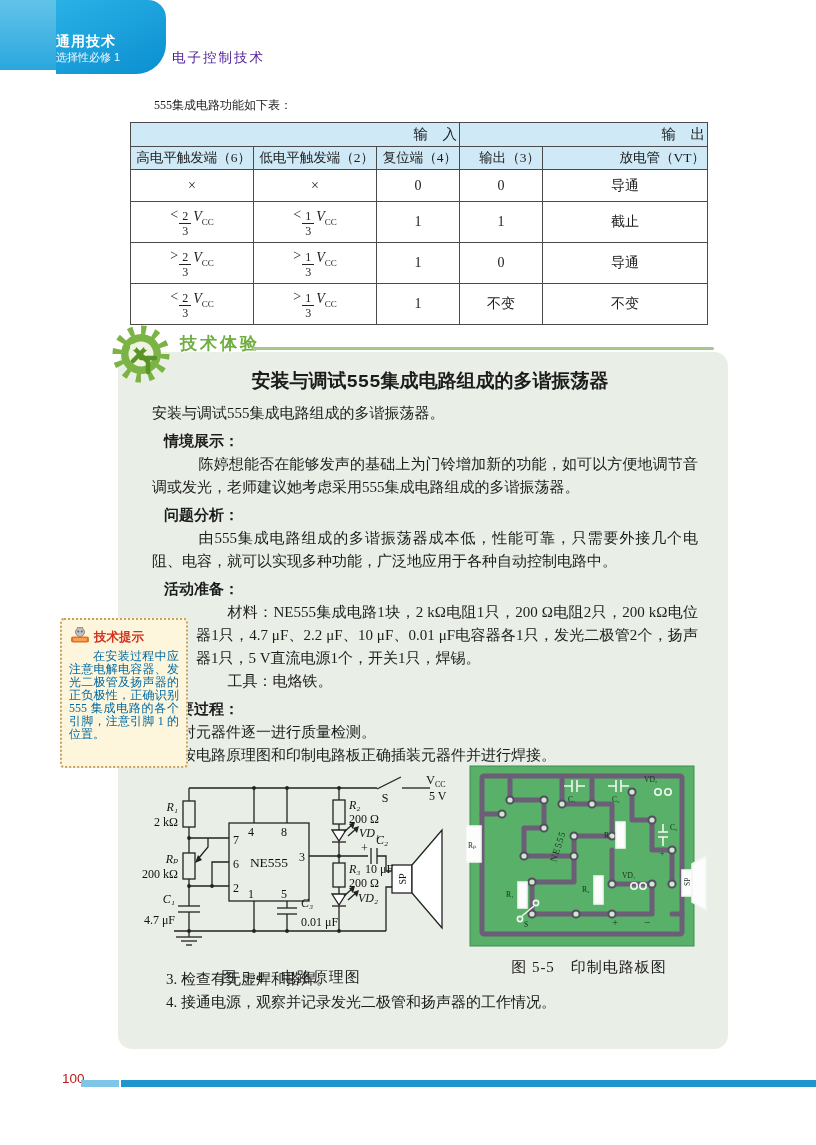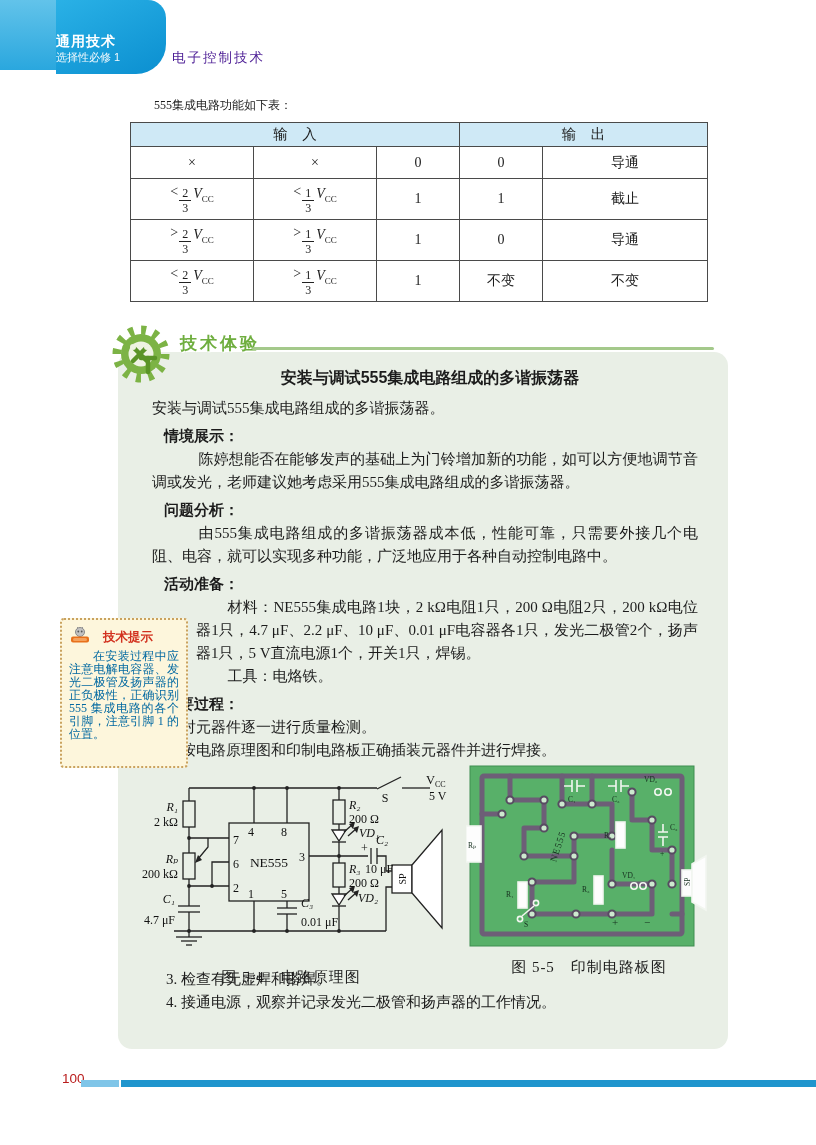--- a/index.html
+++ b/index.html
@@ -26,21 +26,21 @@
     font-family:"Liberation Sans","DejaVu Sans",sans-serif; }
 
   
   .intro { position:absolute; left:154px; top:97px; font-size:12px; }
 
   
   .func-table { position:absolute; left:130px; top:122px; width:577px;
     border-collapse:collapse; table-layout:fixed; }
   .func-table th, .func-table td { border:1px solid #4a4a4a; text-align:center;
     padding:0 2px; }
-  .func-table th { background:#cfe9f6; font-weight:400; }
+  .func-table th { background:#cfe9f6; font-weight:400;text-align:right; }
   .group-row th { height:24px; font-size:14.5px; }
   .col-row th { height:23px; font-size:13.5px; }
   .func-table tbody tr:first-child td { height:32px; }
   .func-table tbody td { height:41px; font-size:14px; }
   .ineq { font-size:14px; vertical-align:7px; margin-right:1px; }
   .frac { display:inline-block; text-align:center; vertical-align:middle; }
   .frac .num { display:block; font-size:12px; line-height:12px;
     border-bottom:1px solid #222; padding:0 3px 1px; }
   .frac .den { display:block; font-size:12px; line-height:12px; padding-top:1px; }
   .unit { font-style:italic; font-size:14px; margin-left:2px; vertical-align:5px; }
@@ -50,22 +50,22 @@
   .exp-panel { position:absolute; left:118px; top:352px; width:610px; height:697px;
     background:#e9efe6; border-radius:14px; z-index:1;
     padding:14px 18px 0 32px; }
   .badge-icon { position:absolute; left:106px; top:318px; z-index:4; }
   .badge-label { position:absolute; left:180px; top:332px; z-index:4;
     color:#6fae3f; font-weight:700; font-size:17px; letter-spacing:3px;
     font-family:"Liberation Sans","DejaVu Sans",sans-serif;
     text-shadow:1px 1px 0 #fff; }
   .badge-line { position:absolute; left:252px; top:347px; width:462px; height:3px;
     background:#a4c98b; border-radius:2px; z-index:4; }
-  .exp-title { text-align:center; font-weight:700; font-size:16px;
-    font-family:Liberation Sans, sans-serif;
+  .exp-title { text-align:center; font-weight:700; font-size:19px;
+    font-family:Liberation Mono, monospace;
     margin:2px 0 8px; }
   .exp-sections p, .post-steps p { margin:0; font-size:15px; line-height:23px; }
   .sec-heading { font-family:"Liberation Sans","DejaVu Sans",sans-serif;
     font-weight:700; margin:4px 0 1px 14px !important; }
   .sec-plain { margin-left:2px !important; }
   .sec-para { margin-left:2px !important; text-indent:3.1em; text-align:justify; }
   .sec-indent { margin-left:46px !important; text-indent:2.1em; text-align:justify; }
   .sec-step { margin-left:16px !important; }
   .exp-sections { margin-right:12px; }
 
@@ -73,21 +73,21 @@
   .fig54 { position:absolute; left:6px; top:416px; width:334px; }
   .fig55 { position:absolute; left:348px; top:412px; width:246px; }
   .fig-caption { text-align:center; font-size:15px; margin:4px 0 0;
     letter-spacing:1px; }
   .post-steps { position:absolute; left:32px; top:616px; right:16px; }
 
   
   .tip-box { position:absolute; left:60px; top:618px; width:128px; height:150px;
     background:#fdf6dc; border:2px dotted #c9a25f; border-radius:4px;
     padding:5px 7px 4px; z-index:5; }
-  .tip-head { display:flex; align-items:center; gap:12px; }
+  .tip-head { display:flex; align-items:center; gap:3px; }
   .tip-title { color:#d2311e; font-weight:700; font-size:12.5px;
     font-family:"Liberation Sans","DejaVu Sans",sans-serif; }
   .tip-body { font-size:12px; line-height:13px; text-indent:2em;
     text-align:justify; margin-top:1px; color:#0369a1; }
 
   
   .page-num { position:absolute; left:62px; top:1071px; font-size:13.5px;
     color:#b91c1c; font-family:"Liberation Sans","DejaVu Sans",sans-serif; }
   .bar-light { position:absolute; left:81px; top:1080px; width:38px; height:7px;
     background:#7fc5e8; }
@@ -114,20 +114,27 @@
     <col style="width:123px">
       <col style="width:123px">
       <col style="width:83px">
     <col style="width:83px">
       <col style="width:165px">
   </colgroup>
   <thead>
     <tr class="group-row">
         <th colspan="3">输　入</th>
         <th colspan="2">输　出</th>
+      </tr>
+    <tr class="col-row">
+        <th>高电平触发端（6）</th>
+        <th>低电平触发端（2）</th>
+        <th>复位端（4）</th>
+        <th>输出（3）</th>
+        <th>放电管（VT）</th>
       </tr>
   </thead>
   <tbody>
       <tr>
         <td>×</td>
         <td>×</td>
         <td>0</td>
         <td>0</td>
         <td>导通</td>
       </tr>

